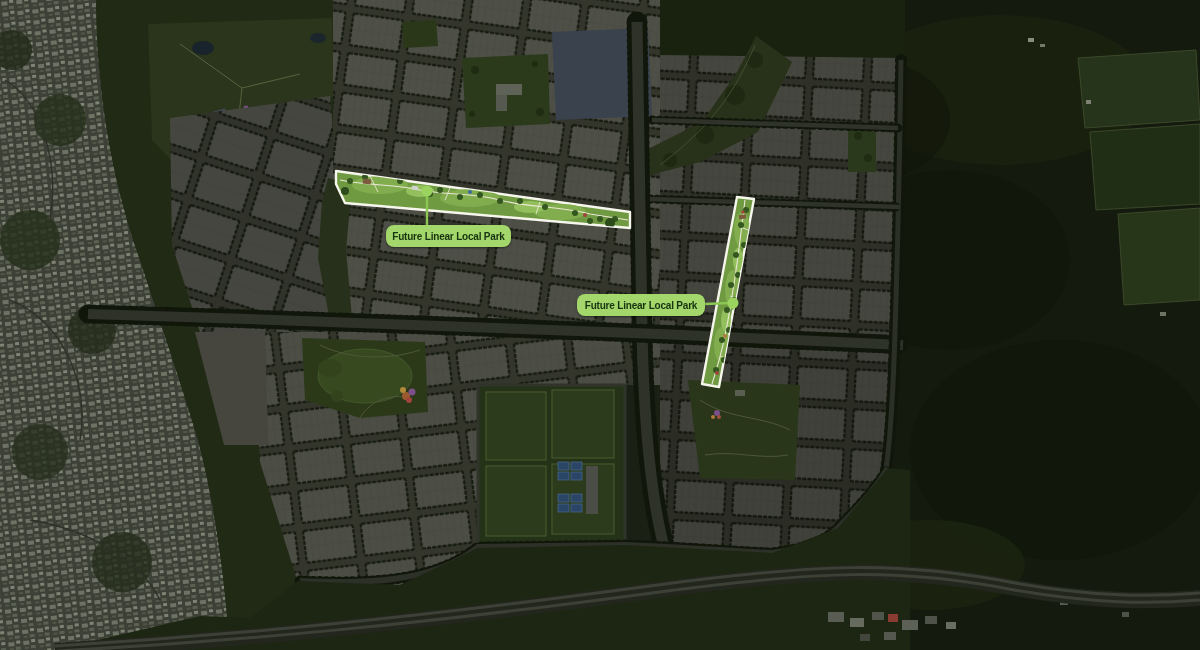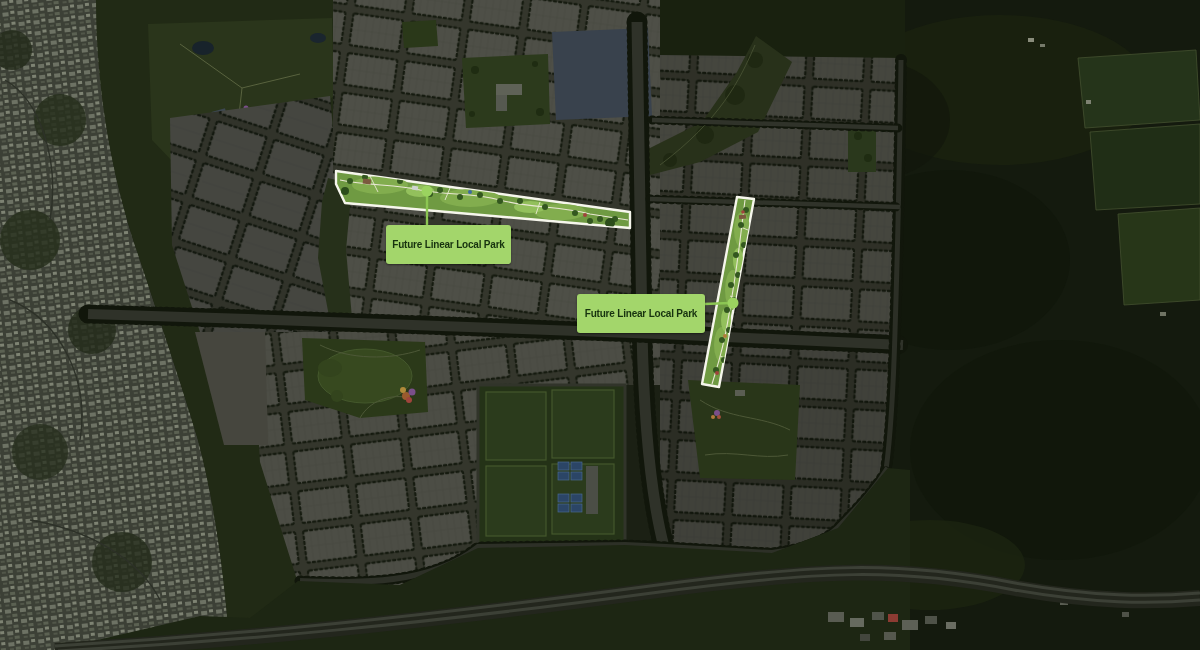--- a/index.html
+++ b/index.html
@@ -2,25 +2,25 @@
 <html style="--label-background: #a3d66b; --label-text: #17330f; --highlight-outline: #f6f6ec; --highlight-fill: #6f9a42; --marker-fill: #9bd35f; --callout-line: #8cc653;"><head>
 <meta charset="utf-8">
 <style>
   html,body{margin:0;padding:0;background:#10140c;}
   .stage{
     position:relative;width:1200px;height:650px;overflow:hidden;
     background:#1c2115;font-family:"Liberation Sans",sans-serif;
   }
   .stage svg{position:absolute;left:0;top:0;display:block;}
   .park-label{
-    position:absolute;height:39px;display:flex;align-items:center;justify-content:center;
+    position:absolute;height:22px;display:flex;align-items:center;justify-content:center;
     background:var(--label-background,#a3d66b);
     color:var(--label-text,#17330f);
     font-weight:bold;font-size:10px;letter-spacing:-0.2px;white-space:nowrap;
-    border-radius:3px;box-shadow:0 1px 2px rgba(0,0,0,.45);
+    border-radius:8px;box-shadow:0 1px 2px rgba(0,0,0,.45);
   }
   #lbl1{left:386px;top:225px;width:125px;}
   #lbl2{left:577px;top:294px;width:128px;}
   .strip{fill:var(--highlight-fill,#6f9a42);stroke:var(--highlight-outline,#f6f6ec);stroke-width:2.4;stroke-linejoin:round;}
   .marker-dot{fill:var(--marker-fill,#9bd35f);}
   .callout{stroke:var(--callout-line,#8cc653);stroke-width:2.4;fill:none;}
 </style>
 </head>
 <body>
 

